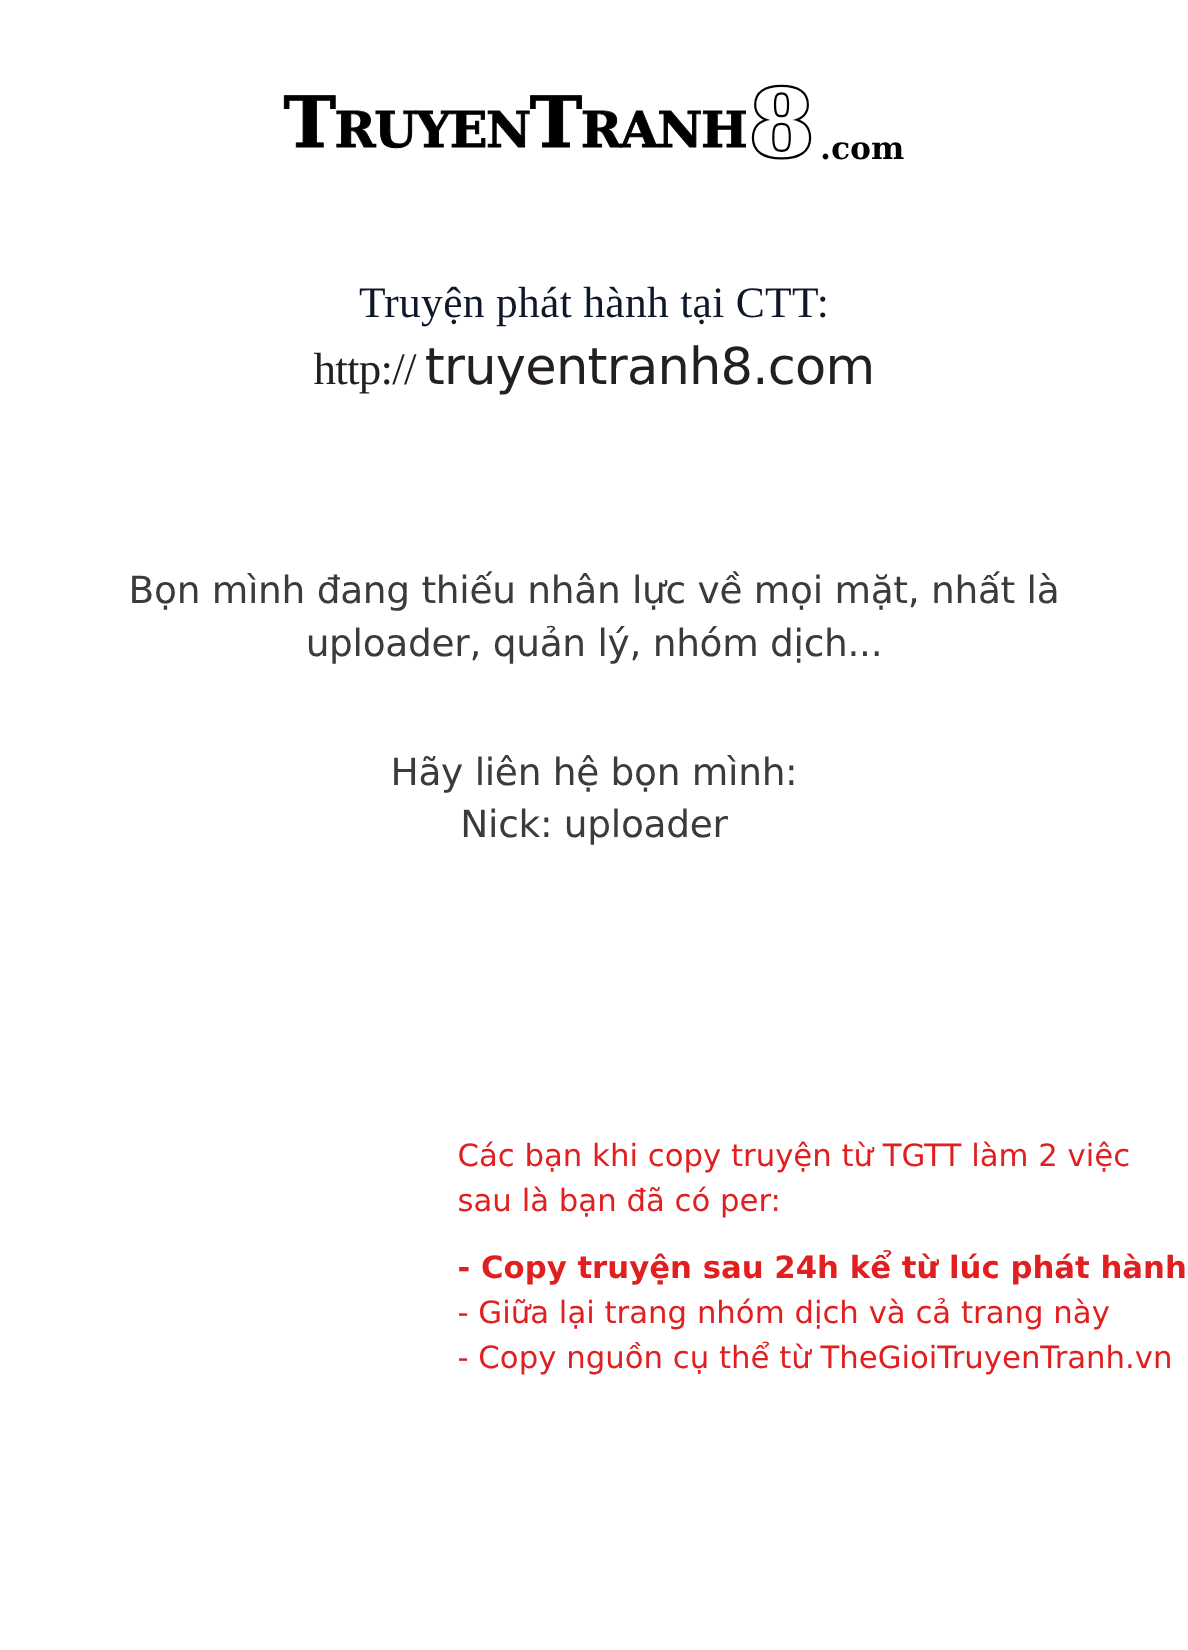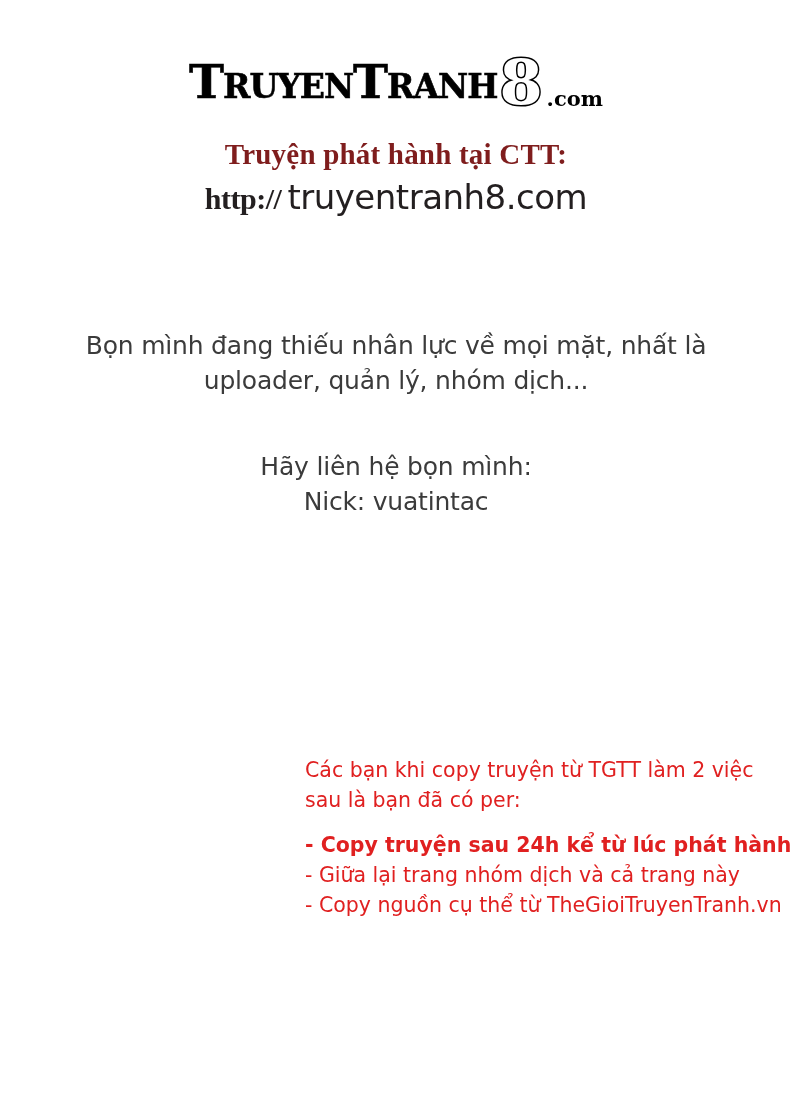--- a/index.html
+++ b/index.html
@@ -64,33 +64,34 @@
     position: relative;
     top: 8px;
     margin-left: 4px;
     letter-spacing: 0px;
   }
 
   
   .pub-line {
     text-align: center;
     font-family: "Liberation Serif", serif;
-    font-weight: bold;
+    font-weight: normal;
     font-size: 29px;
-    color: #7f1d1d;
+    color: #0f172a;
+    margin-top: 48px;
     letter-spacing: 0.2px;
   }
   .url-line {
     text-align: center;
     margin-top: 6px;
     white-space: nowrap;
   }
   .url-http {
     font-family: "Liberation Serif", serif;
-    font-weight: bold;
+    font-weight: normal;
     font-size: 30px;
     color: #231f20;
     letter-spacing: -0.5px;
   }
   .url-domain {
     font-family: "DejaVu Sans", sans-serif;
     font-size: 34px;
     color: #231f20;
     letter-spacing: -0.5px;
     margin-left: 6px;
@@ -149,21 +150,21 @@
   <div class="pub-line">Truyện phát hành tại CTT:</div>
 
   <div class="url-line">
     <span class="url-http">http://</span><span class="url-domain">truyentranh8.com</span>
   </div>
 
   <div class="para para-1">Bọn mình đang thiếu nhân lực về mọi mặt, nhất là uploader, quản lý, nhóm dịch...</div>
 
 
   <div class="para para-3">Hãy liên hệ bọn mình:</div>
-  <div class="para">Nick: vuatintac</div>
+  <div class="para">Nick: uploader</div>
 
   <div class="notice">
     <div class="notice-line">Các bạn khi copy truyện từ TGTT làm 2 việc</div>
     <div class="notice-line">sau là bạn đã có per:</div>
     <div class="notice-gap"></div>
     <div class="notice-line bold">- Copy truyện sau 24h kể từ lúc phát hành</div>
     <div class="notice-line">- Giữa lại trang nhóm dịch và cả trang này</div>
     <div class="notice-line">- Copy nguồn cụ thể từ TheGioiTruyenTranh.vn</div>
   </div>
 

